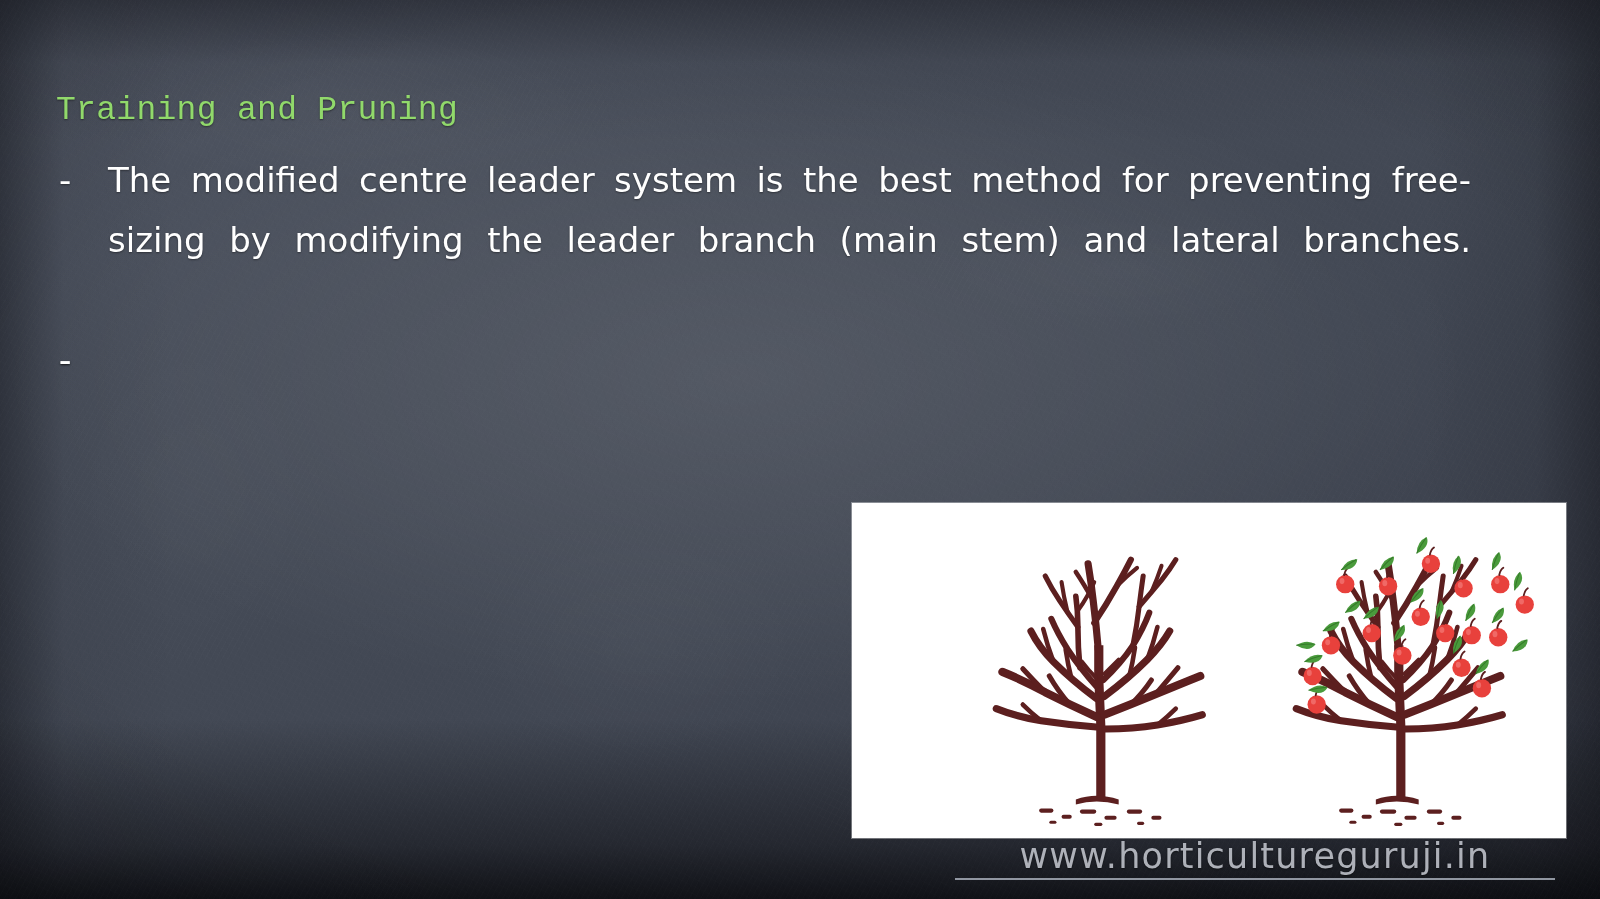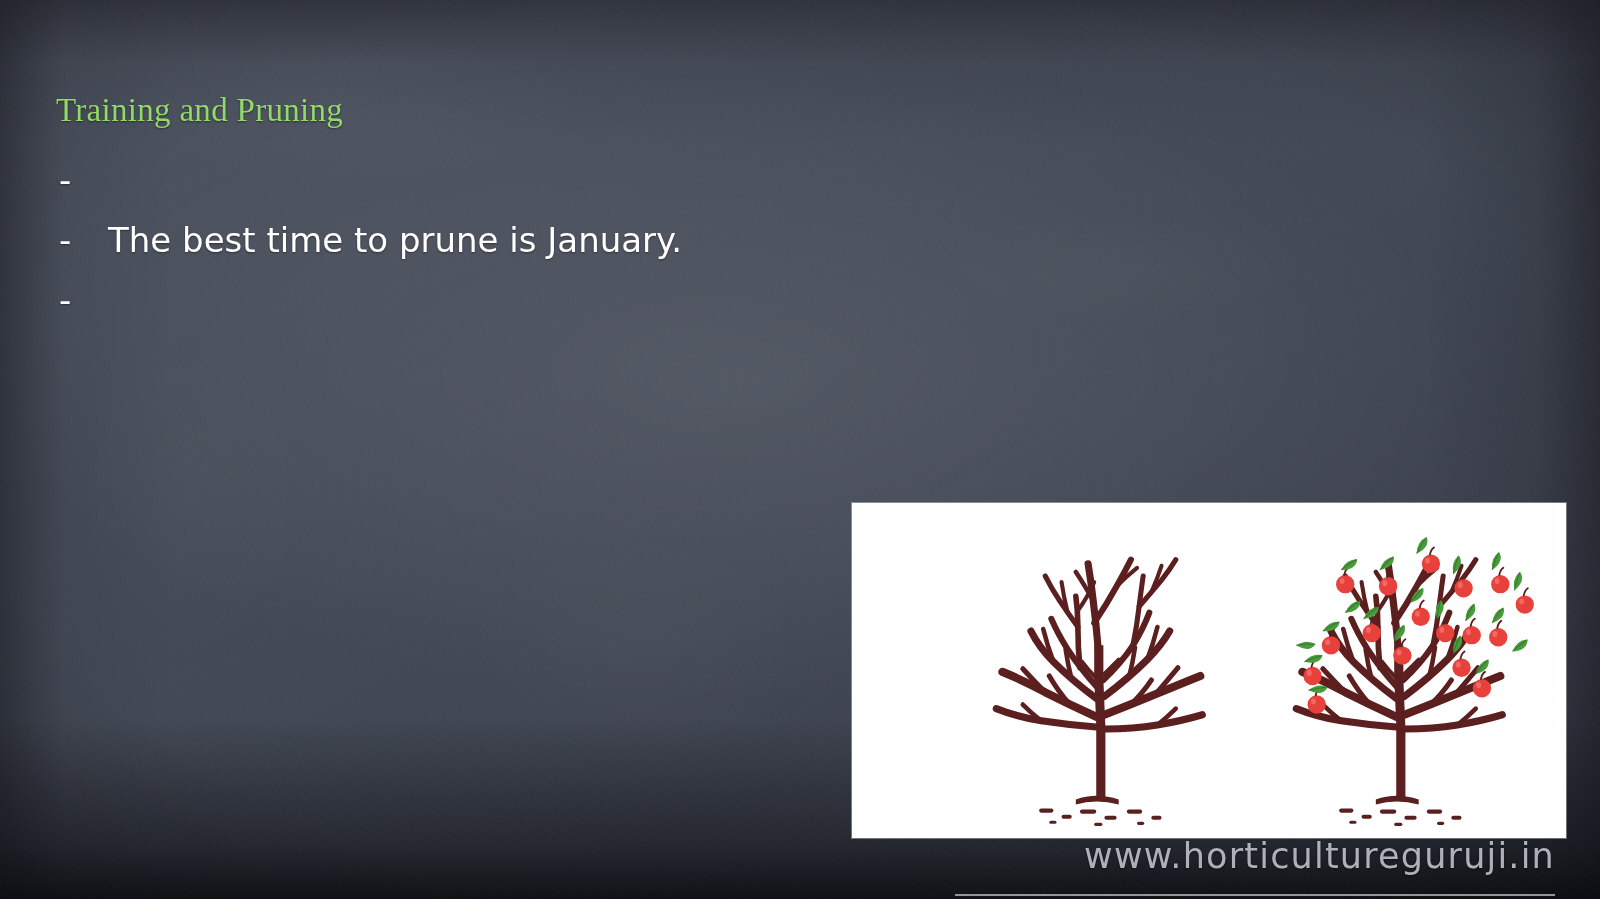--- a/index.html
+++ b/index.html
@@ -61,21 +61,21 @@
     position: absolute;
     inset: 0;
   }
   .slide-title {
     position: absolute;
     left: 56px;
     top: 94px;
     font-size: 33px;
     line-height: 1.0;
     color: #91d96b;
-    font-family: Liberation Serif, serif;
+    font-family: Liberation Mono, monospace;
     letter-spacing: 0.3px;
     text-shadow: 0 1px 2px rgba(0,0,0,0.45);
     white-space: nowrap;
   }
   .bullets {
     position: absolute;
     left: 56px;
     top: 150px;
     width: 1415px;
   }
@@ -113,51 +113,51 @@
     background: #ffffff;
     box-shadow: 0 0 0 1px rgba(255,255,255,0.35);
     overflow: hidden;
   }
   #image-panel svg { display: block; width: 100%; height: 100%; }
   .watermark {
     position: absolute;
     left: 955px;
     top: 836px;
     width: 600px;
-    text-align: right;
+    text-align: center;
     color: #b9bcc4;
     font-size: 35px;
     font-family: "DejaVu Sans", sans-serif;
     letter-spacing: 1.2px;
     border-bottom: 2px solid #9aa0ab;
-    padding-bottom: 18px;
+    padding-bottom: 2px;
     opacity: 0.93;
     text-shadow: 0 1px 2px rgba(0,0,0,0.5);
     white-space: nowrap;
   }
 </style>
 </head>
 <body>
 
 <div id="slide">
 
   <div id="chalk-texture"></div>
 
   <div id="content">
 
     <div class="slide-title">Training and Pruning</div>
 
     <div class="bullets">
 
       <div class="bullet justify">
+        <span class="dash">-</span><span>The modified centre leader system is the best method for preventing free-sizing by modifying the leader branch (main stem) and lateral branches.</span>
+      </div>
+
+      <div class="bullet">
         <span class="dash">-</span>
-      </div>
-
-      <div class="bullet">
-        <span class="dash">-</span><span>The best time to prune is January.</span>
       </div>
 
       <div class="bullet justify">
         <span class="dash">-</span>
       </div>
 
     </div>
 
     <div id="image-panel">
       <svg viewBox="0 0 714 335" xmlns="http://www.w3.org/2000/svg">

